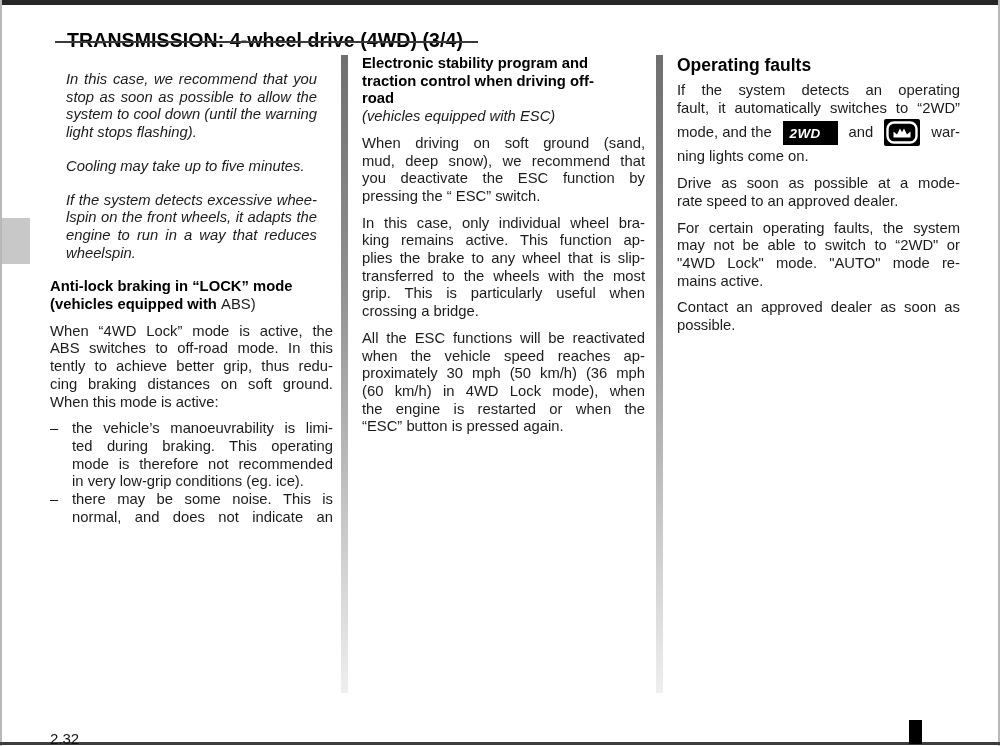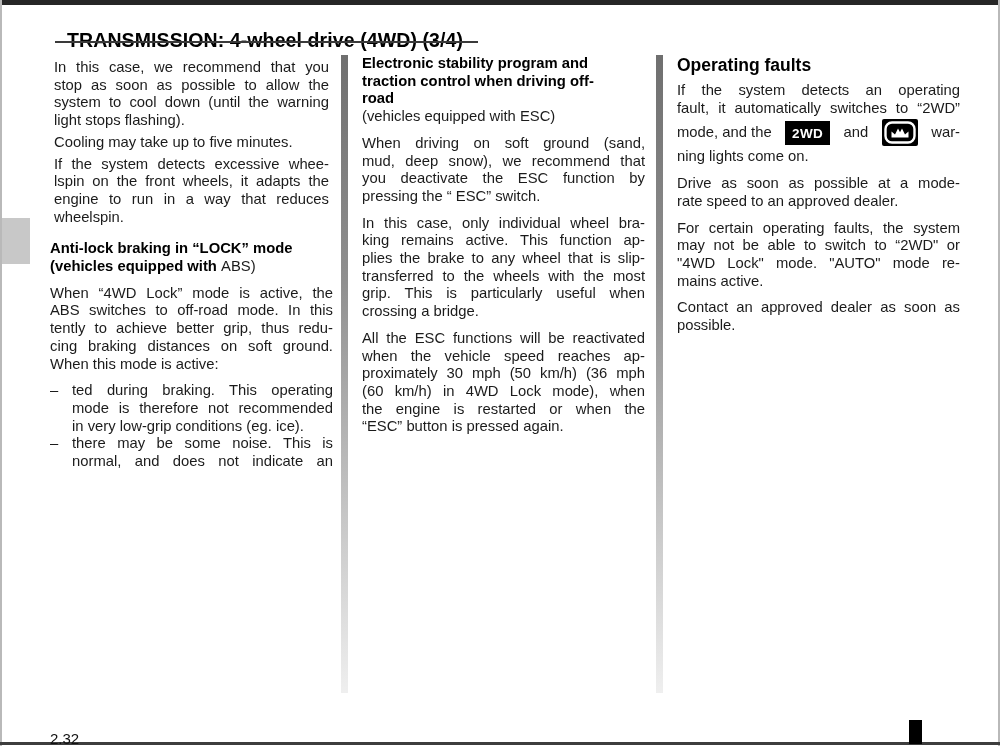--- a/index.html
+++ b/index.html
@@ -20,33 +20,33 @@
   .col{position:absolute;top:55px;width:283px;font-size:14.8px;line-height:17.7px;}
   .col1{left:50px;} .col2{left:362px;} .col3{left:677px;}
   .divider{position:absolute;top:55px;width:7px;height:638px;
     background:linear-gradient(to bottom,#6f6f6f 0%,#8f8f8f 35%,#c3c3c3 70%,#efefef 100%);}
   .div1{left:341px;} .div2{left:656px;}
   .ln{min-height:17.7px;}
   .jpara .ln:not(.last){text-align-last:justify;}
   .jpara.jall .ln{text-align-last:justify;}
   .block{margin:0 0 14px 0;}
   .para{margin:0 0 9px 0;}
-  .block .para{margin:4px;}
+  .block .para{margin:16px;font-style:italic;}
   .subhead{margin:0 0 9px 0;font-size:14.8px;line-height:17.7px;font-weight:bold;color:#000;}
   .subhead .reg{font-weight:normal;color:#1b1b1b;}
-  .subhead-light{font-weight:normal;color:#1b1b1b;}
+  .subhead-light{font-weight:normal;color:#1b1b1b;font-style:italic;}
   .bullets{margin:0;}
   .bullet{display:flex;}
   .bullet-marker{flex:none;width:22px;}
   .bullet-body{flex:1;min-width:0;}
   .col3 .heading-big{margin:0 0 7px 0;font-size:17.5px;line-height:20px;font-weight:bold;color:#000;}
   .badge-line{display:flex;align-items:center;justify-content:space-between;height:31px;}
   .badge-2wd{
     display:inline-block;background:#000;color:#fff;font-weight:bold;font-size:13.5px;
-    line-height:1;padding:6px 7px 5px 7px;letter-spacing:.3px;
+    line-height:1;padding:6px 17px 5px 7px;letter-spacing:.3px;font-style:italic;
   }
   .badge-svg{display:block;}
   .footer-page-number{position:absolute;left:50px;top:730px;font-size:15px;color:#111;}
   .corner-marker{position:absolute;left:909px;top:720px;width:13px;height:24px;background:#000;}
 </style>
 </head>
 <body>
 
 <div class="edge-top"></div>
 <div class="edge-left"></div>
@@ -83,20 +83,21 @@
       <div class="ln">When “4WD Lock” mode is active, the</div>
       <div class="ln">ABS switches to off-road mode. In this</div>
       <div class="ln">tently to achieve better grip, thus redu-</div>
       <div class="ln">cing braking distances on soft ground.</div>
       <div class="ln last">When this mode is active:</div>
     </div>
   <div class="bullets">
     <div class="bullet">
       <span class="bullet-marker">–</span>
       <div class="bullet-body jpara">
+          <div class="ln">the vehicle’s manoeuvrability is limi-</div>
           <div class="ln">ted during braking. This operating</div>
           <div class="ln">mode is therefore not recommended</div>
           <div class="ln last">in very low-grip conditions (eg. ice).</div>
         </div>
     </div>
     <div class="bullet">
       <span class="bullet-marker">–</span>
       <div class="bullet-body jpara">
           <div class="ln">there may be some noise. This is</div>
           <div class="ln">normal, and does not indicate an</div>

